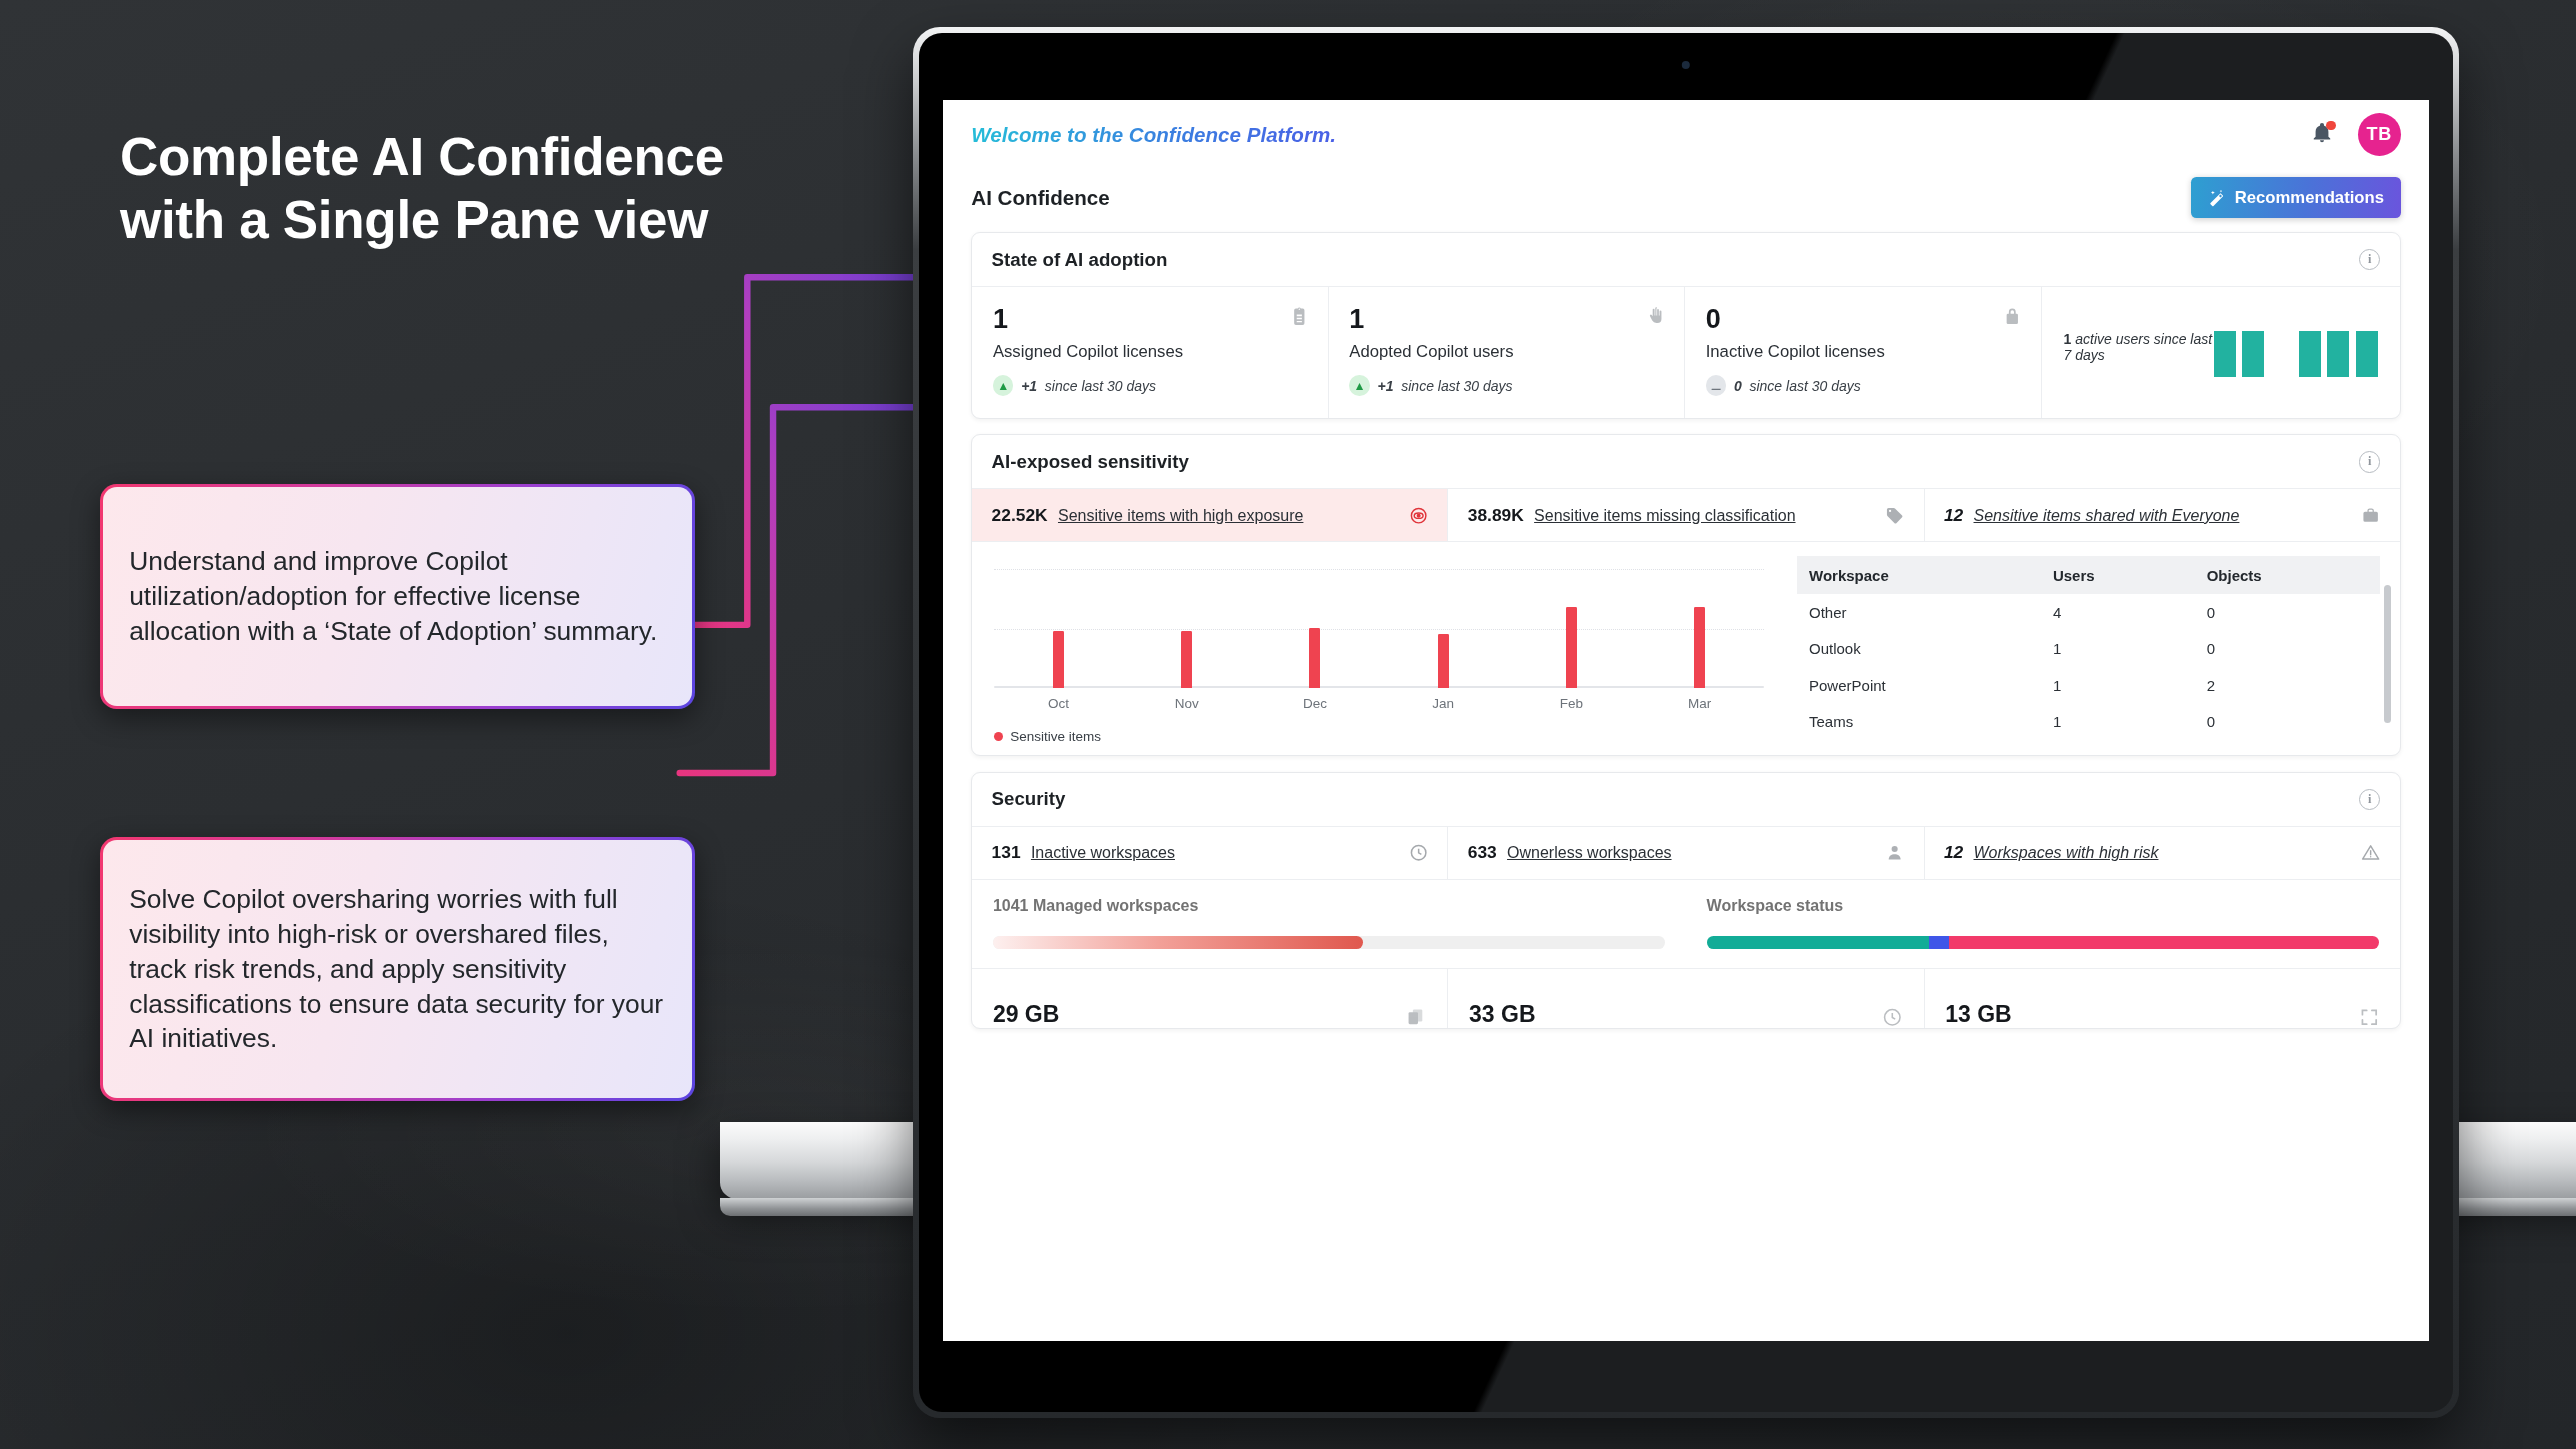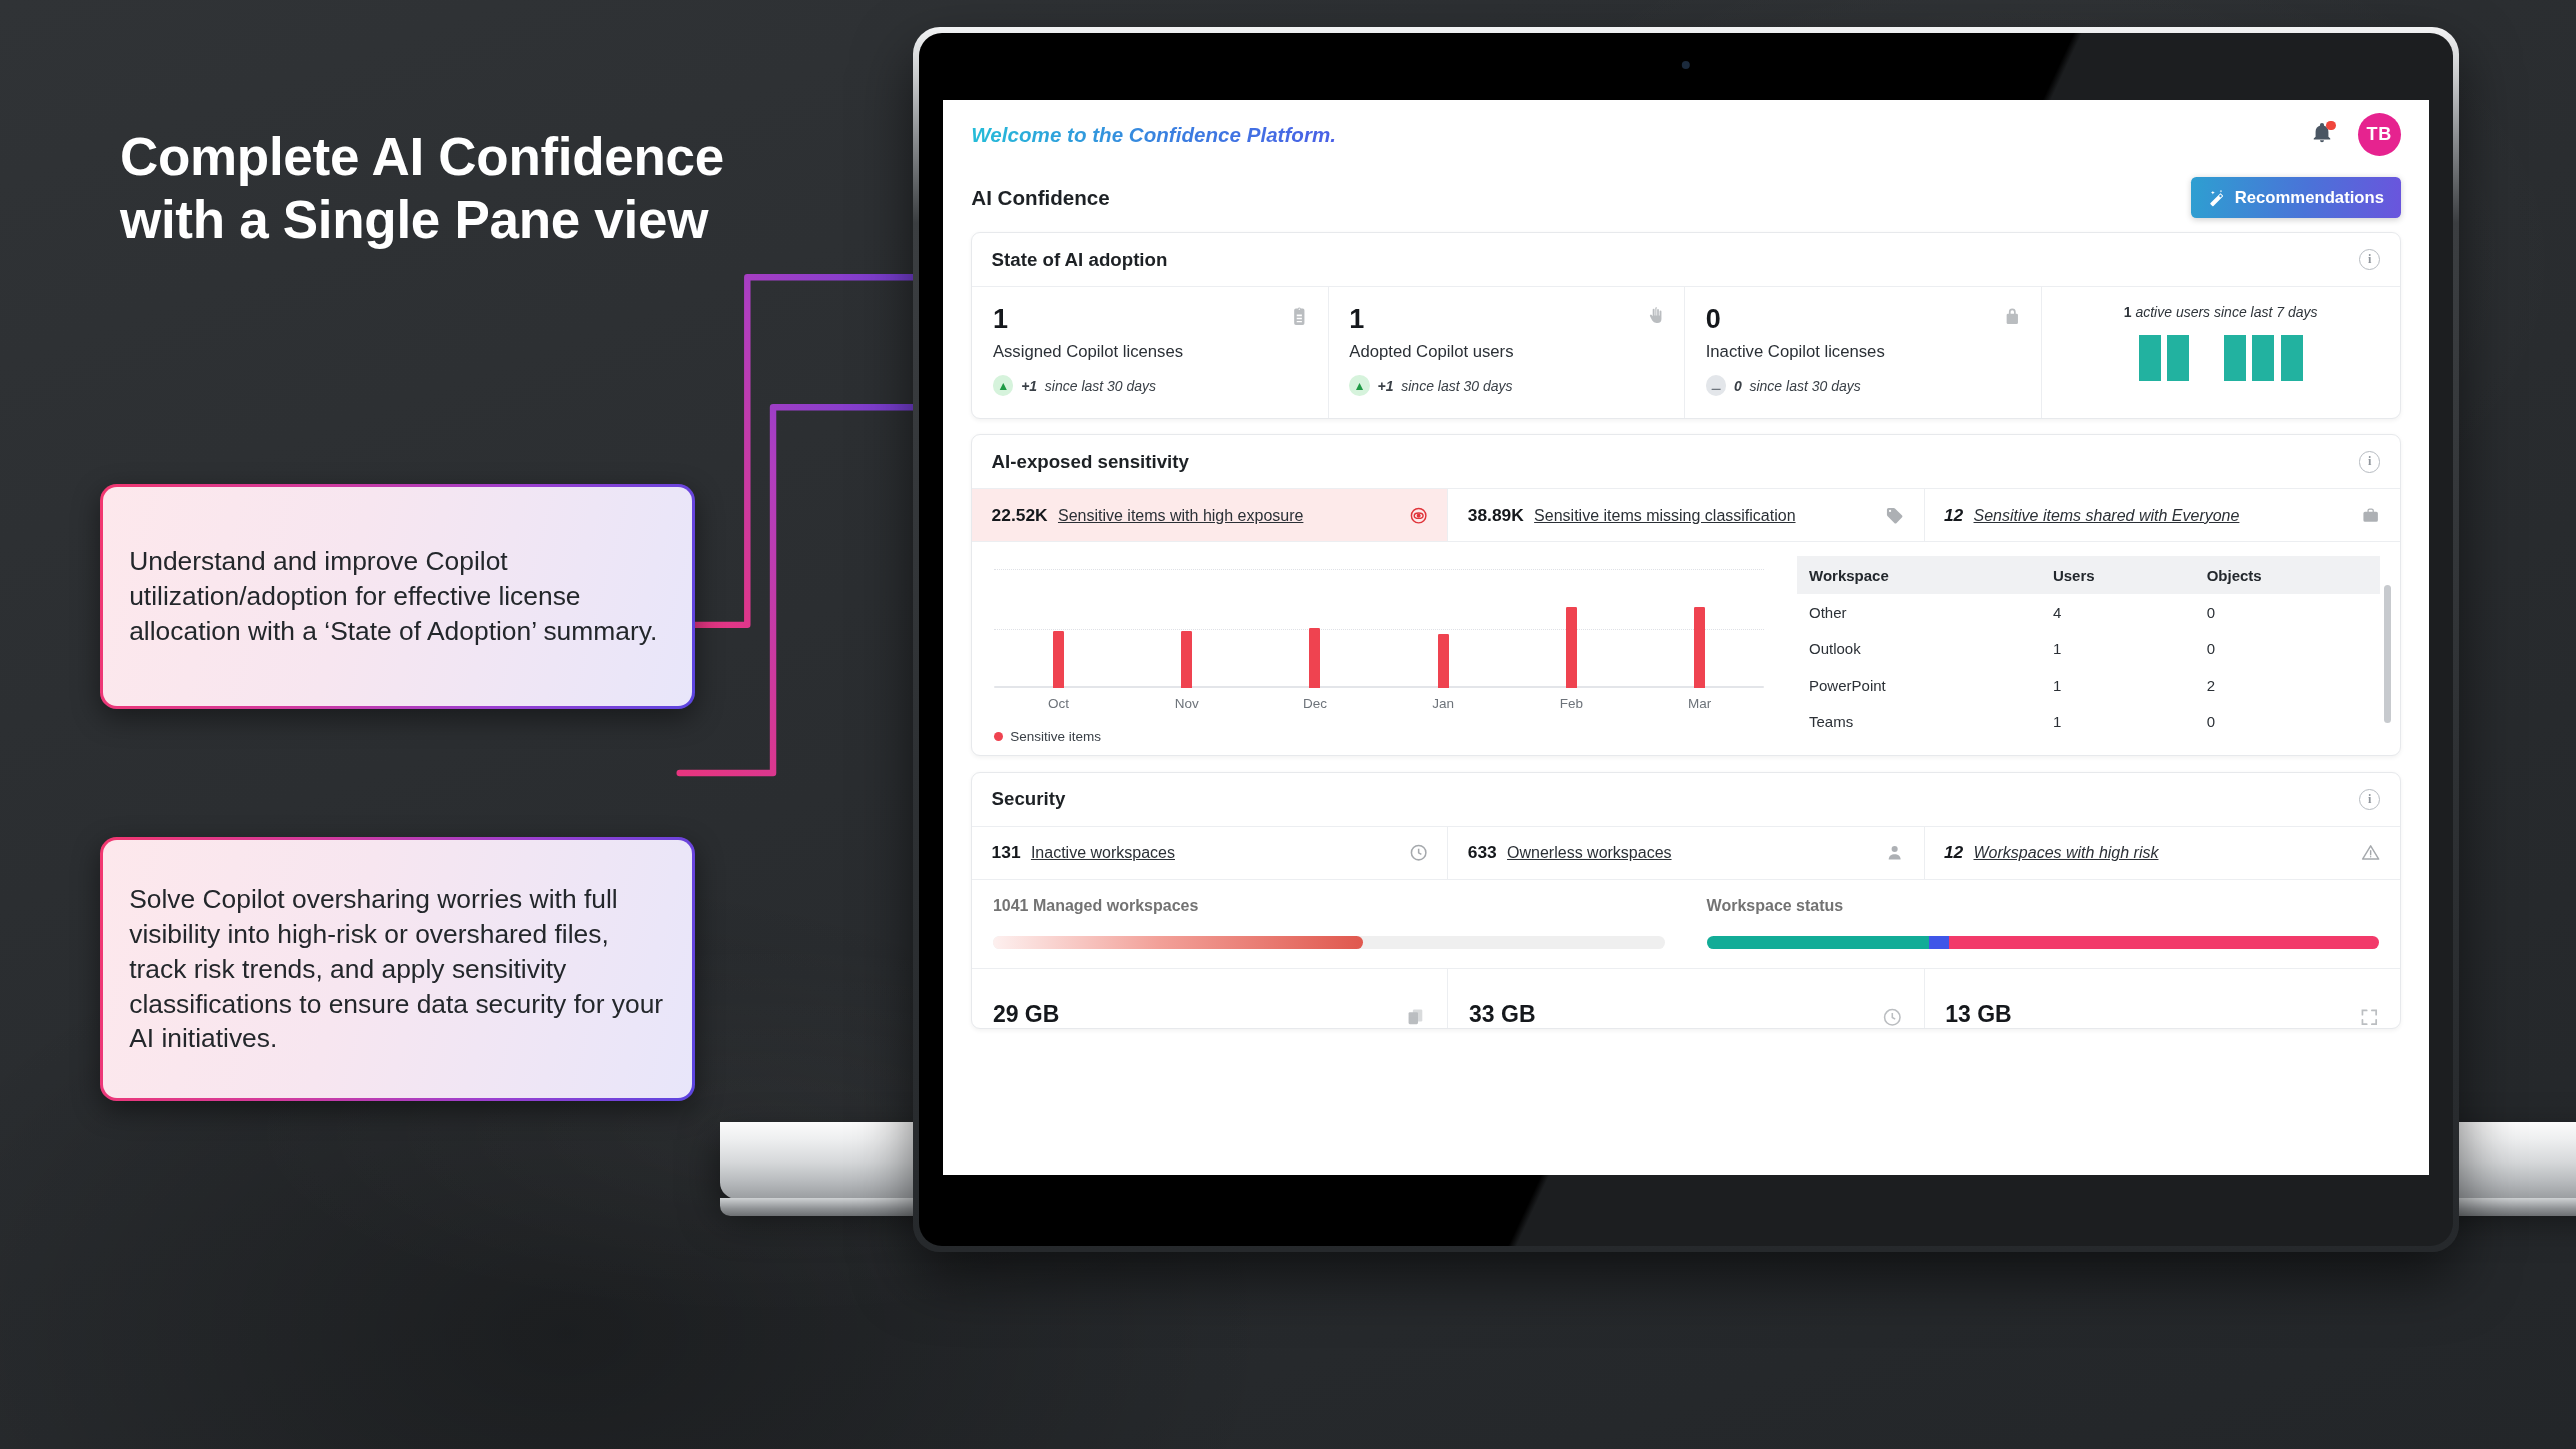--- a/index.html
+++ b/index.html
@@ -34,21 +34,21 @@
   #callout-2{left:100px;top:837px;width:589px;height:258px;}
 
   
   .connector{position:absolute;pointer-events:none;}
   .dot{position:absolute;width:27px;height:27px;border-radius:50%;
     background:#3f34d1;border:2.6px solid #cfcff2;box-sizing:border-box;
     box-shadow:0 0 0 1.3px rgba(255,255,255,.10);}
 
   
   .laptop{position:absolute;left:913px;top:27px;width:1546px;height:1095px;}
-  .lid{position:absolute;left:0;top:0;width:1546px;height:1225px;
+  .lid{position:absolute;left:0;top:0;width:1546px;height:1391px;
     border-radius:27px;
     background:linear-gradient(180deg,#f2f3f4 0%,#c9cbcd 4%,#8b8e91 9%,#3b3e41 16%,#2e3134 60%,#26292c 100%);
     padding:4px;box-sizing:border-box;
     box-shadow:0 26px 58px rgba(0,0,0,.55);}
   .lid-inner{position:absolute;left:5.8px;top:5.8px;right:5.8px;bottom:5.8px;border-radius:23px;
     background:#0e1012;
     background-image:linear-gradient(115deg,#000 0%,#000 55%,#1c1e20 55.4%,#1c1e20 100%);
     overflow:hidden;}
   .camera{position:absolute;left:50%;top:28px;transform:translateX(-50%);
     width:8.4px;height:8.4px;border-radius:50%;background:#1b2a3c;
@@ -107,21 +107,21 @@
   .kpi-num{font-size:27px;font-weight:700;color:#15181c;line-height:1;}
   .kpi-label{font-size:16.7px;color:#2b3036;margin-top:9px;}
   .kpi-delta{display:flex;align-items:center;gap:7.7px;margin-top:13px;font-size:14px;font-style:italic;color:#3a4047;}
   .delta-badge{width:20.6px;height:20.6px;border-radius:50%;display:flex;align-items:center;justify-content:center;font-size:12.2px;}
   .delta-up{background:#d6f3dc;color:#1f9a45;}
   .delta-flat{background:#e3e6ea;color:#6e757d;}
   .delta-val{font-weight:700;}
   .kpi-ico{position:absolute;right:18px;top:19.3px;width:20.6px;height:20.6px;opacity:.42;}
   .kpi-ico svg{width:100%;height:100%;}
 
-  .spark{flex:1;padding:16.7px 22px 19.3px 22px;display:flex;flex-direction:column;align-items:center;}
+  .spark{flex:1;padding:16.7px 22px 19.3px 22px;display:flex;align-items:center;}
   .spark-cap{font-size:14px;font-style:italic;color:#2f353b;margin-bottom:9px;}
   .spark-cap b{font-style:normal;}
   .spark-bars{display:flex;align-items:flex-end;gap:6.4px;height:52px;}
   .spark-bar{width:22px;background:#22b2a0;}
   .spark-gap{width:22px;}
 
   
   .ksmall-row{display:flex;border-top:0.6px solid #eceef1;}
   .ksmall{flex:1;display:flex;align-items:center;justify-content:space-between;
     padding:15.5px 19.3px;border-right:0.6px solid #eceef1;box-sizing:border-box;}

